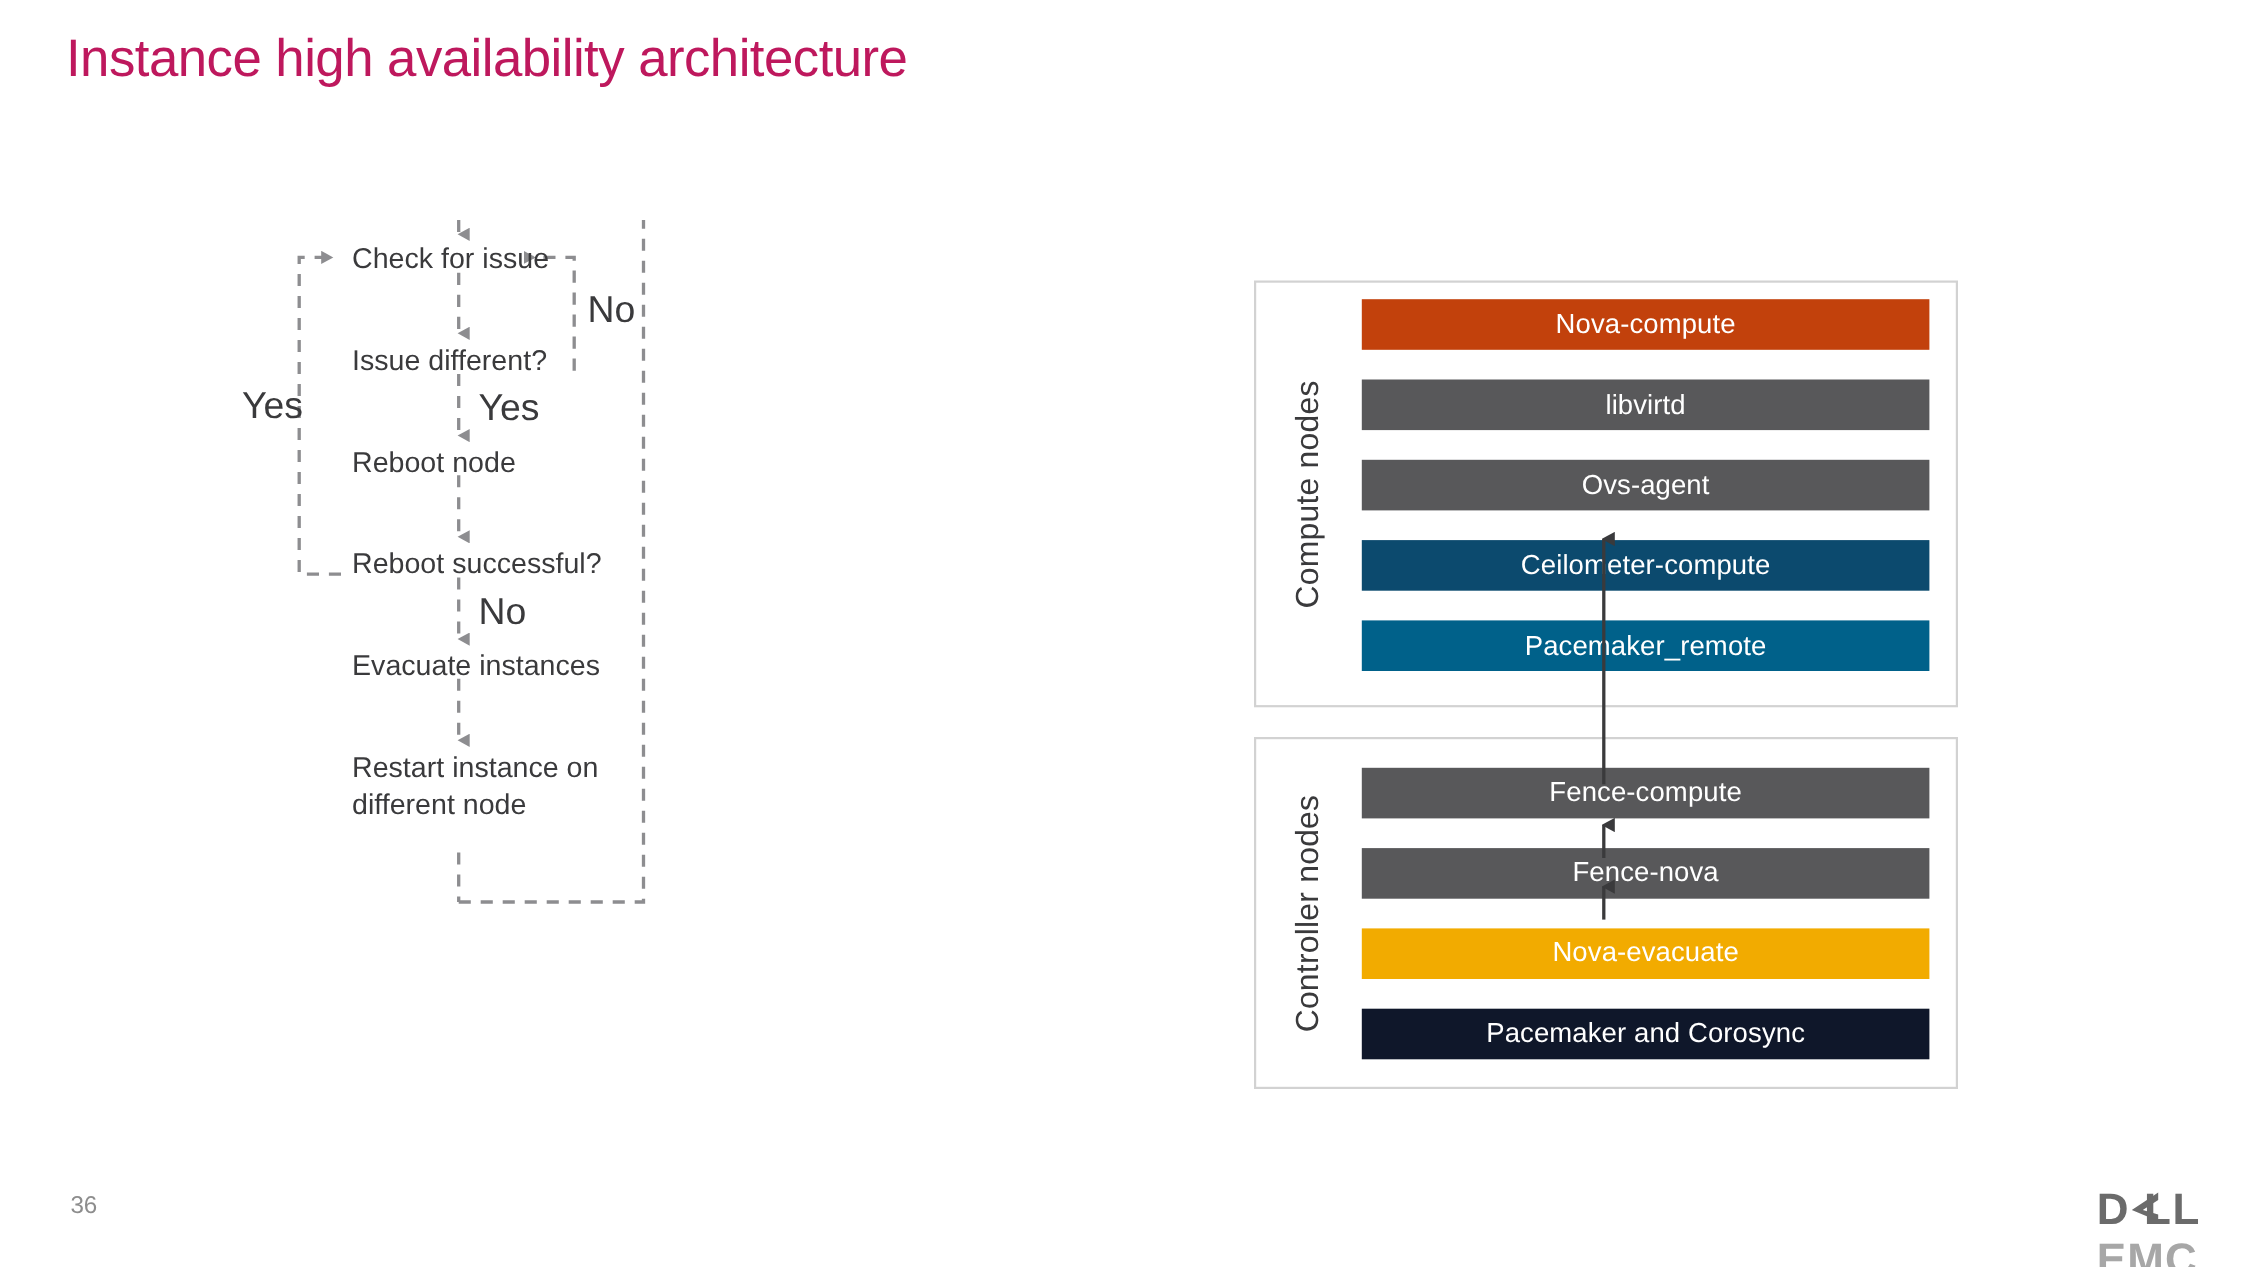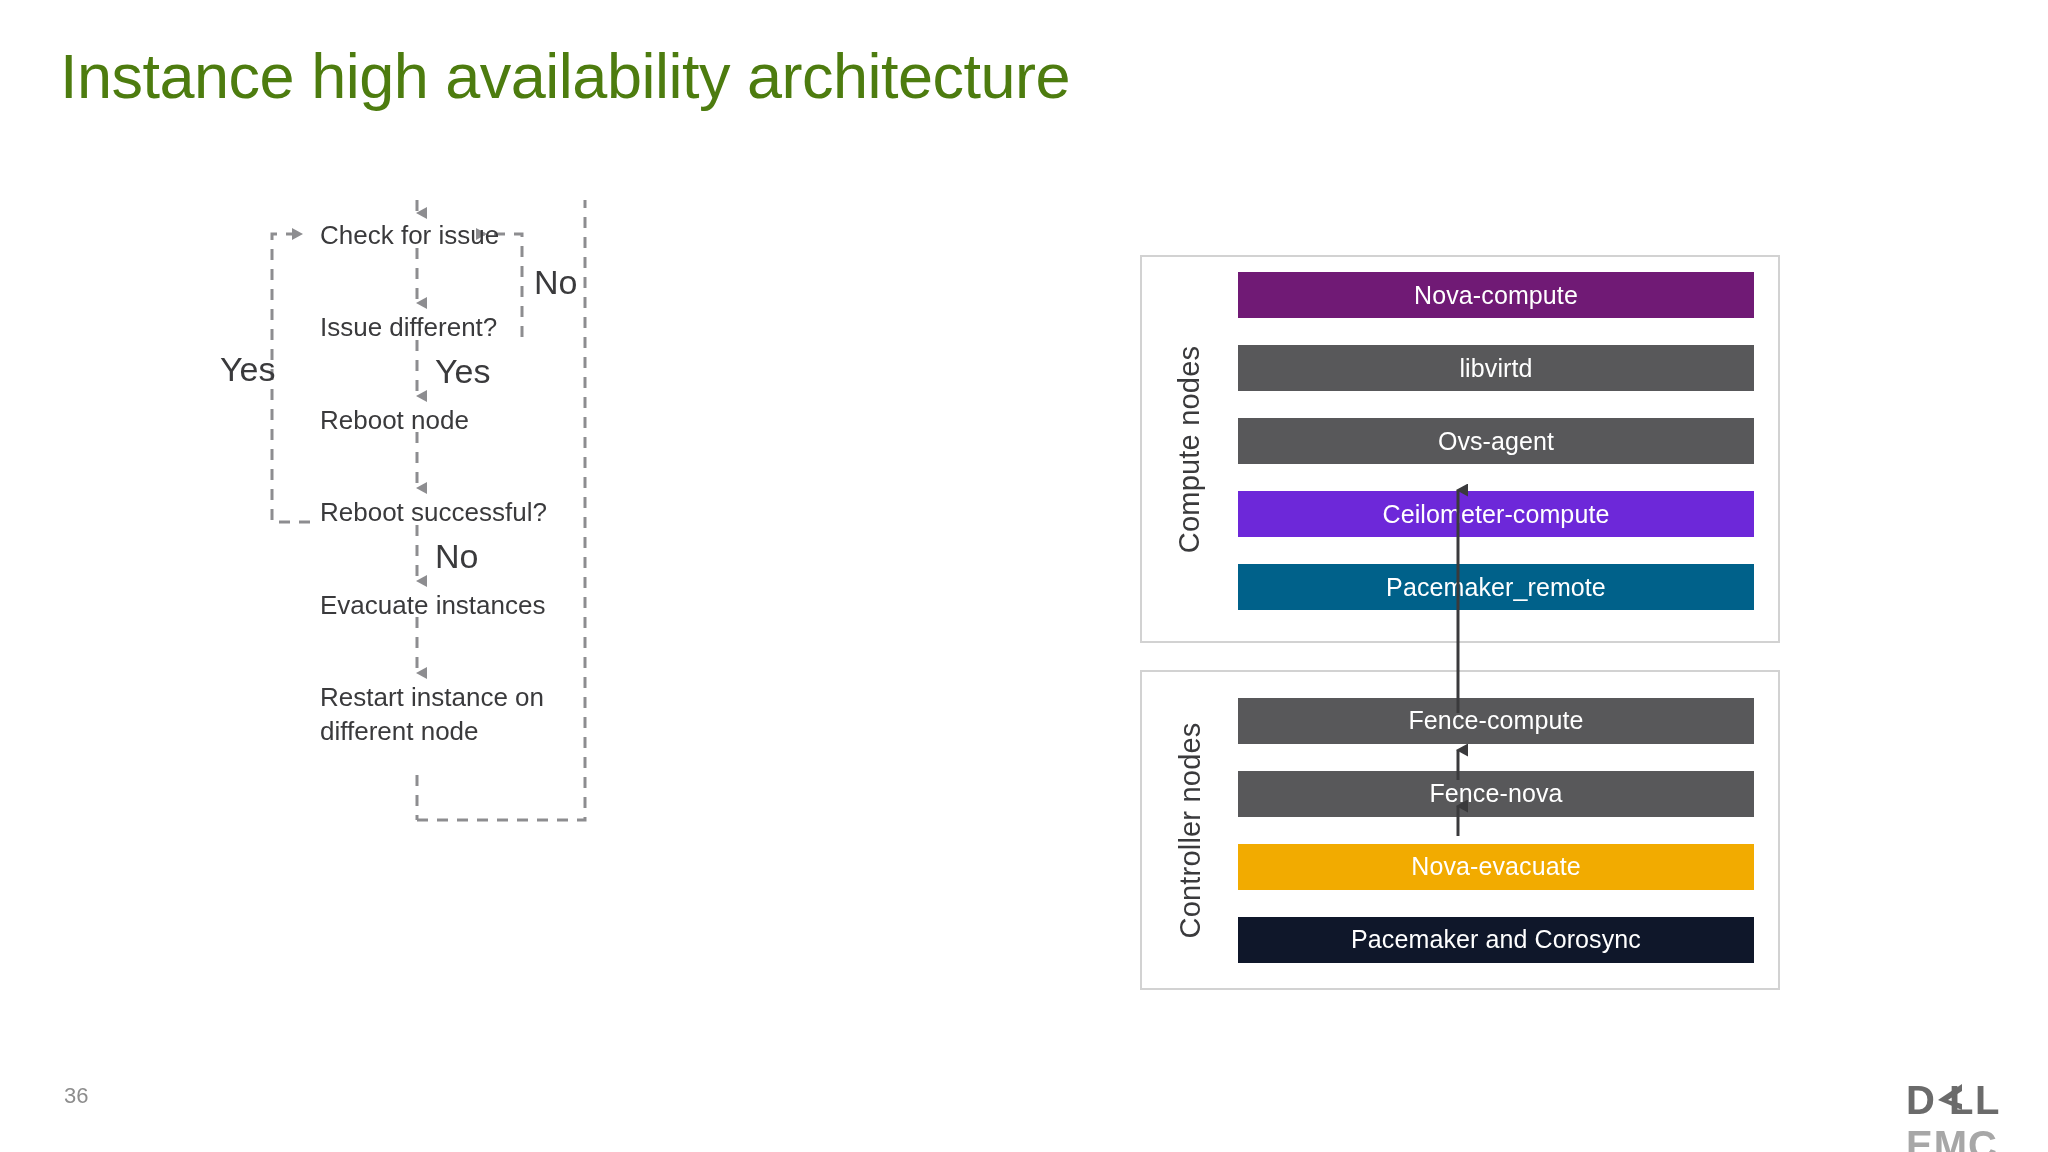--- a/index.html
+++ b/index.html
@@ -13,25 +13,25 @@
     position: relative;
     overflow: hidden;
     font-family: "Liberation Sans", sans-serif;
     -webkit-font-smoothing: antialiased;
   }
 
   
   #slide-title {
     position: absolute;
     left: 60px;
-    top: 42px;
-    font-size: 63px;
+    top: 28px;
+    font-size: 48px;
     font-weight: 400;
     letter-spacing: -0.5px;
-    color: #4d7c0f;
+    color: #be185d;
     white-space: nowrap;
     line-height: 1.1;
   }
 
   
   #flowchart {
     position: absolute;
     left: 250px;
     top: 200px;
     width: 560px;
@@ -212,24 +212,24 @@
   <div class="fc-edge-label" style="left:185px; top:152px;">Yes</div>
 
   <div class="fc-edge-label" style="left:185px; top:337px;">No</div>
 </div>
 
 <div class="arch-panel" id="panel-compute">
   <div class="panel-side-label">
     <span>Compute nodes</span>
   </div>
   <div class="panel-stack">
-    <div class="svc-row" style="background:#701a75;">Nova-compute</div>
+    <div class="svc-row" style="background:#c2410c;">Nova-compute</div>
     <div class="svc-row" style="background:#58585a;">libvirtd</div>
     <div class="svc-row" style="background:#58585a;">Ovs-agent</div>
-    <div class="svc-row" style="background:#6d28d9;">Ceilometer-compute</div>
+    <div class="svc-row" style="background:#0c4a6e;">Ceilometer-compute</div>
     <div class="svc-row" style="background:#00618a;">Pacemaker_remote</div>
   </div>
 </div>
 
 <div class="arch-panel" id="panel-controller">
   <div class="panel-side-label">
     <span>Controller nodes</span>
   </div>
   <div class="panel-stack">
     <div class="svc-row" style="background:#58585a;">Fence-compute</div>

